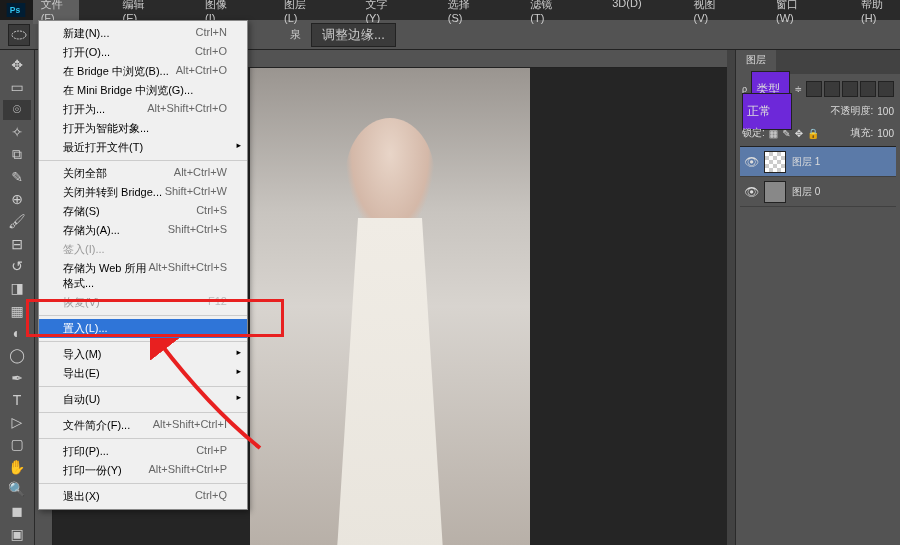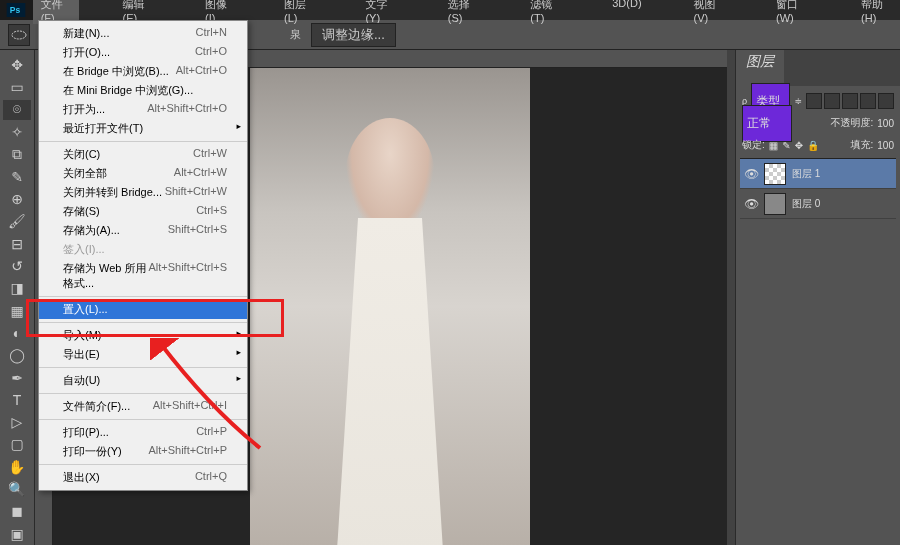--- a/index.html
+++ b/index.html
@@ -26,21 +26,21 @@
 .ruler-h { position: absolute; top: 0; left: 18px; right: 0; height: 18px; background: #535353; border-bottom: 1px solid #222; }
 .ruler-v { position: absolute; top: 18px; left: 0; width: 18px; bottom: 0; background: #535353; border-right: 1px solid #222; }
 .ruler-corner { position: absolute; top: 0; left: 0; width: 18px; height: 18px; background: #535353; }
 .canvas-content { position: absolute; top: 18px; left: 18px; right: 0; bottom: 0; background: #252525; display: flex; justify-content: center; }
 .photo { width: 280px; height: 100%; background: linear-gradient(180deg, #9a9590 0%, #c8c4bf 30%, #d8d4cf 50%, #b8b0a8 100%); position: relative; overflow: hidden; }
 .photo::before { content: ""; position: absolute; top: 50px; left: 50%; transform: translateX(-50%); width: 90px; height: 120px; background: radial-gradient(ellipse at 50% 30%, #e8d5c8 0%, #d4b8a8 60%, transparent 70%); border-radius: 50% 50% 40% 40%; }
 .photo::after { content: ""; position: absolute; top: 150px; left: 50%; transform: translateX(-50%); width: 160px; height: 380px; background: linear-gradient(180deg, #f0ece5 0%, #e8e4dc 100%); border-radius: 10px 10px 0 0; clip-path: polygon(30% 0, 70% 0, 85% 100%, 15% 100%); }
 
 .rightpanel { width: 165px; background: #535353; border-left: 1px solid #2a2a2a; display: flex; flex-direction: column; }
 .rp-collapsed { width: 8px; background: #424242; }
-.panel-tabs { height: 36px; background: #424242; display: flex; font-size: 14px; color: #aaa; font-style: italic; }
+.panel-tabs { height: 24px; background: #424242; display: flex; font-size: 10px; color: #aaa; }
 .panel-tab { padding: 3px 10px; background: #535353; color: #ddd; }
 .panel-body { padding: 4px; font-size: 10px; color: #ddd; }
 .panel-row { display: flex; align-items: center; gap: 4px; height: 22px; padding: 0 2px; }
 .panel-sel { background: #6d28d9; border: 1px solid #222; padding: 9px 4px; font-size: 12px; color: #ddd; flex: 1; }
 .panel-icons { display: flex; gap: 2px; }
 .panel-ico { width: 16px; height: 16px; background: #3a3a3a; border: 1px solid #222; }
 .layer-list { border-top: 1px solid #222; margin-top: 2px; }
 .layer-item { display: flex; align-items: center; height: 30px; padding: 0 4px; gap: 6px; border-bottom: 1px solid #404040; }
 .layer-item.sel { background: #5b7aa8; }
 .eye { width: 14px; height: 14px; color: #ddd; font-size: 12px; }
@@ -199,31 +199,30 @@
         <span>在 Bridge 中浏览(B)...</span>
         <span class="shortcut">Alt+Ctrl+O</span>
       </div>
     <div class="menu-item">
         <span>在 Mini Bridge 中浏览(G)...</span>
       </div>
     <div class="menu-item">
         <span>打开为...</span>
         <span class="shortcut">Alt+Shift+Ctrl+O</span>
       </div>
+    <div class="menu-item">
+        <span>打开为智能对象...</span>
+      </div>
     <div class="menu-item sub">
         <span>最近打开文件(T)</span>
       </div>
   </div>
   <div class="menu-sep"></div>
   <div class="menu-group">
     <div class="menu-item">
-        <span>关闭(C)</span>
-        <span class="shortcut">Ctrl+W</span>
-      </div>
-    <div class="menu-item">
         <span>关闭全部</span>
         <span class="shortcut">Alt+Ctrl+W</span>
       </div>
     <div class="menu-item">
         <span>关闭并转到 Bridge...</span>
         <span class="shortcut">Shift+Ctrl+W</span>
       </div>
     <div class="menu-item">
         <span>存储(S)</span>
         <span class="shortcut">Ctrl+S</span>
@@ -231,20 +230,24 @@
     <div class="menu-item">
         <span>存储为(A)...</span>
         <span class="shortcut">Shift+Ctrl+S</span>
       </div>
     <div class="menu-item disabled">
         <span>签入(I)...</span>
       </div>
     <div class="menu-item">
         <span>存储为 Web 所用格式...</span>
         <span class="shortcut">Alt+Shift+Ctrl+S</span>
+      </div>
+    <div class="menu-item disabled">
+        <span>恢复(V)</span>
+        <span class="shortcut">F12</span>
       </div>
   </div>
   <div class="menu-sep"></div>
   <div class="menu-group">
     <div class="menu-item highlight">
         <span>置入(L)...</span>
       </div>
   </div>
   <div class="menu-sep"></div>
   <div class="menu-group">

